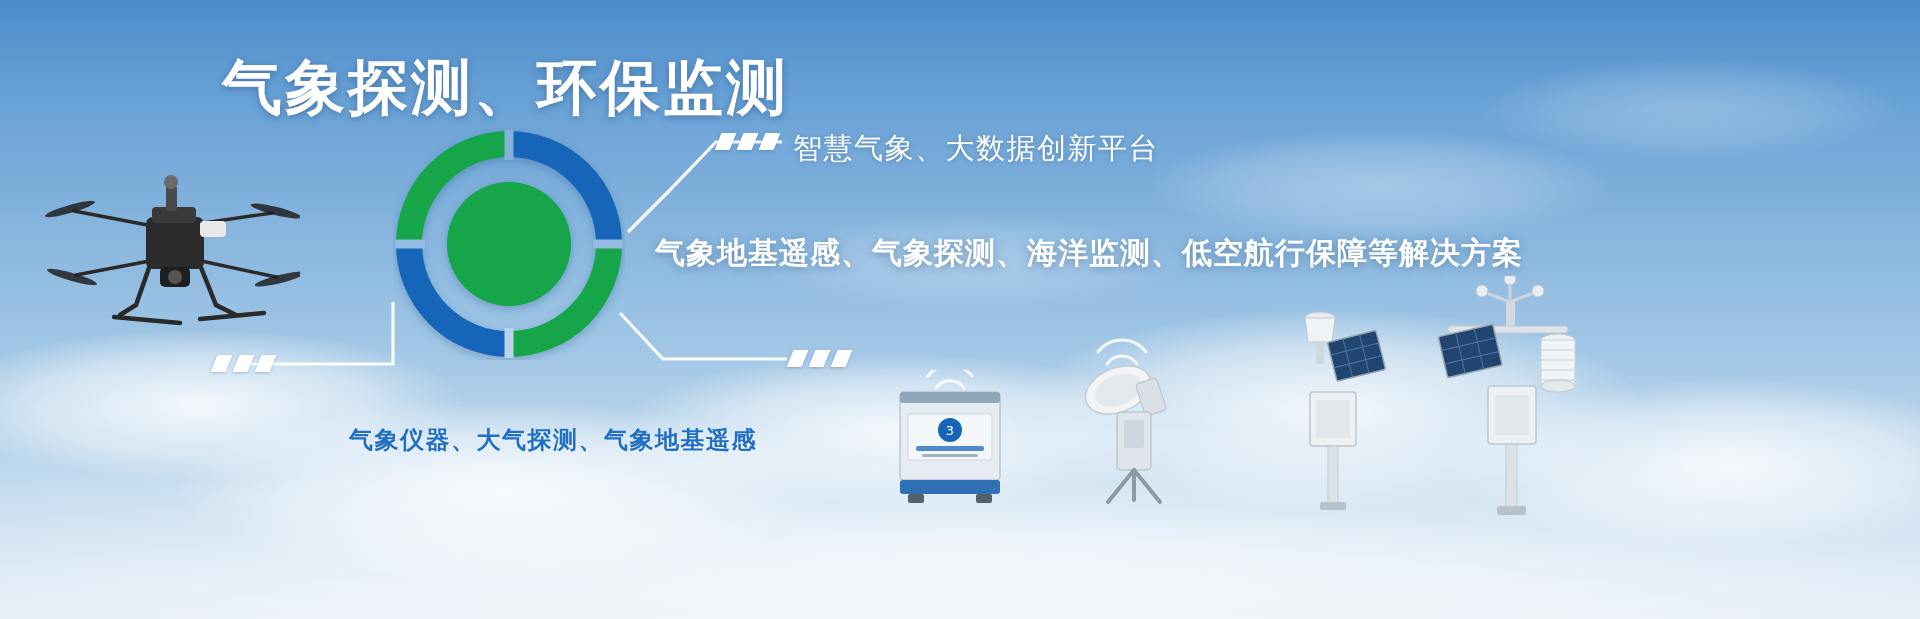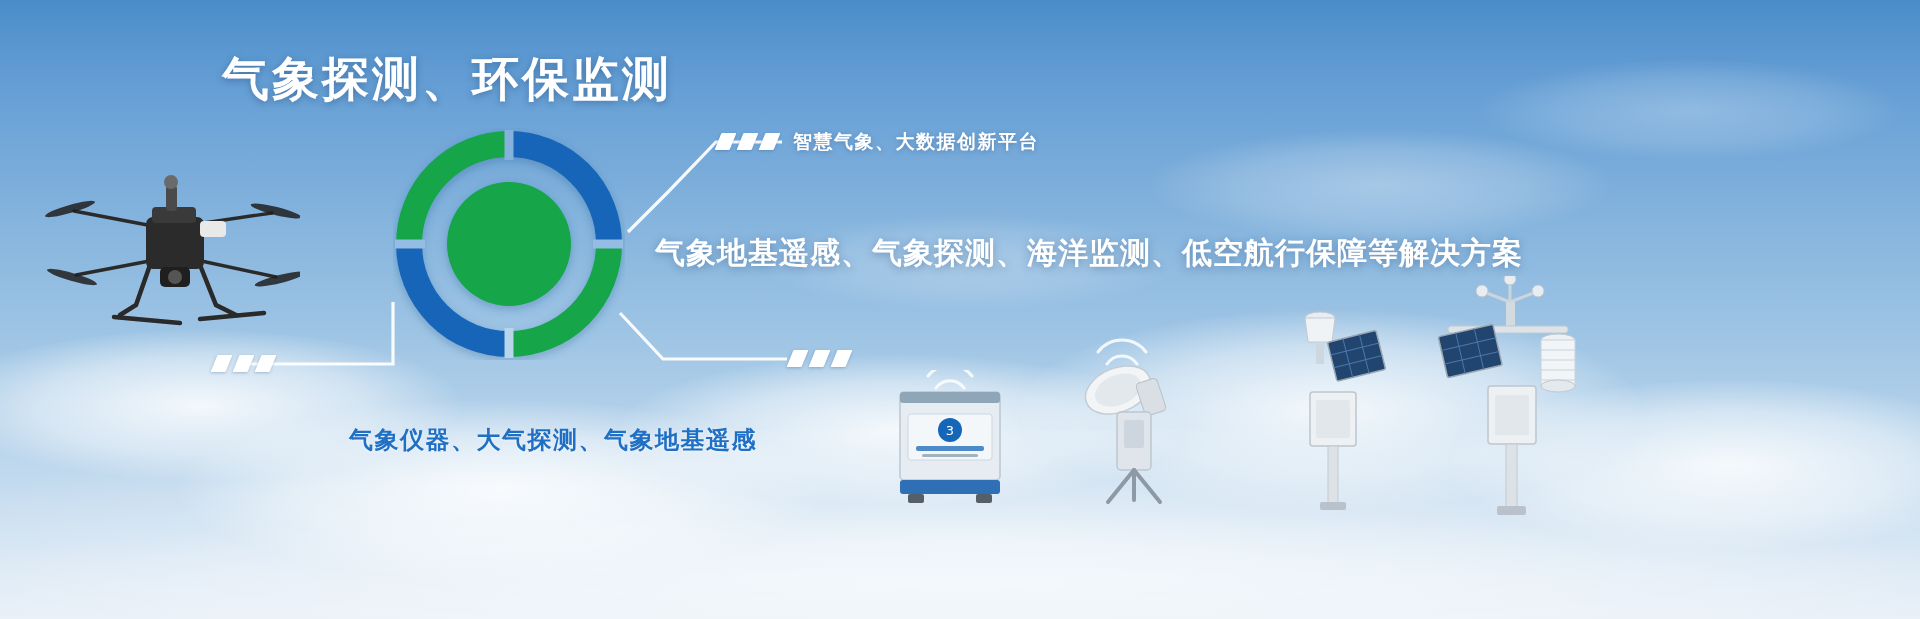--- a/index.html
+++ b/index.html
@@ -34,27 +34,27 @@
     pointer-events:none;
   }
   .haze {
     position:absolute; pointer-events:none;
     background:radial-gradient(ellipse at 50% 55%, rgba(255,255,255,.55) 0%, rgba(255,255,255,.18) 55%, rgba(255,255,255,0) 80%);
   }
 
   
   .title {
     position:absolute; left:222px; top:48px;
-    font-size:47px; font-weight:bold; color:#ffffff;
+    font-size:60px; font-weight:bold; color:#ffffff;
     letter-spacing:3px; white-space:nowrap;
     text-shadow:0 2px 7px rgba(30,70,120,.45);
   }
   .callout-top {
     position:absolute; left:793px; top:129px;
-    font-size:19px; font-weight:bold; color:#ffffff;
+    font-size:29px; font-weight:normal; color:#ffffff;
     letter-spacing:1.5px; white-space:nowrap;
     text-shadow:0 1px 5px rgba(30,70,120,.35);
   }
   .main-text {
     position:absolute; left:655px; top:233px;
     font-size:30px; font-weight:bold; color:#ffffff;
     letter-spacing:1px; white-space:nowrap;
     text-shadow:0 2px 8px rgba(30,70,120,.40);
   }
   .callout-bottom {

